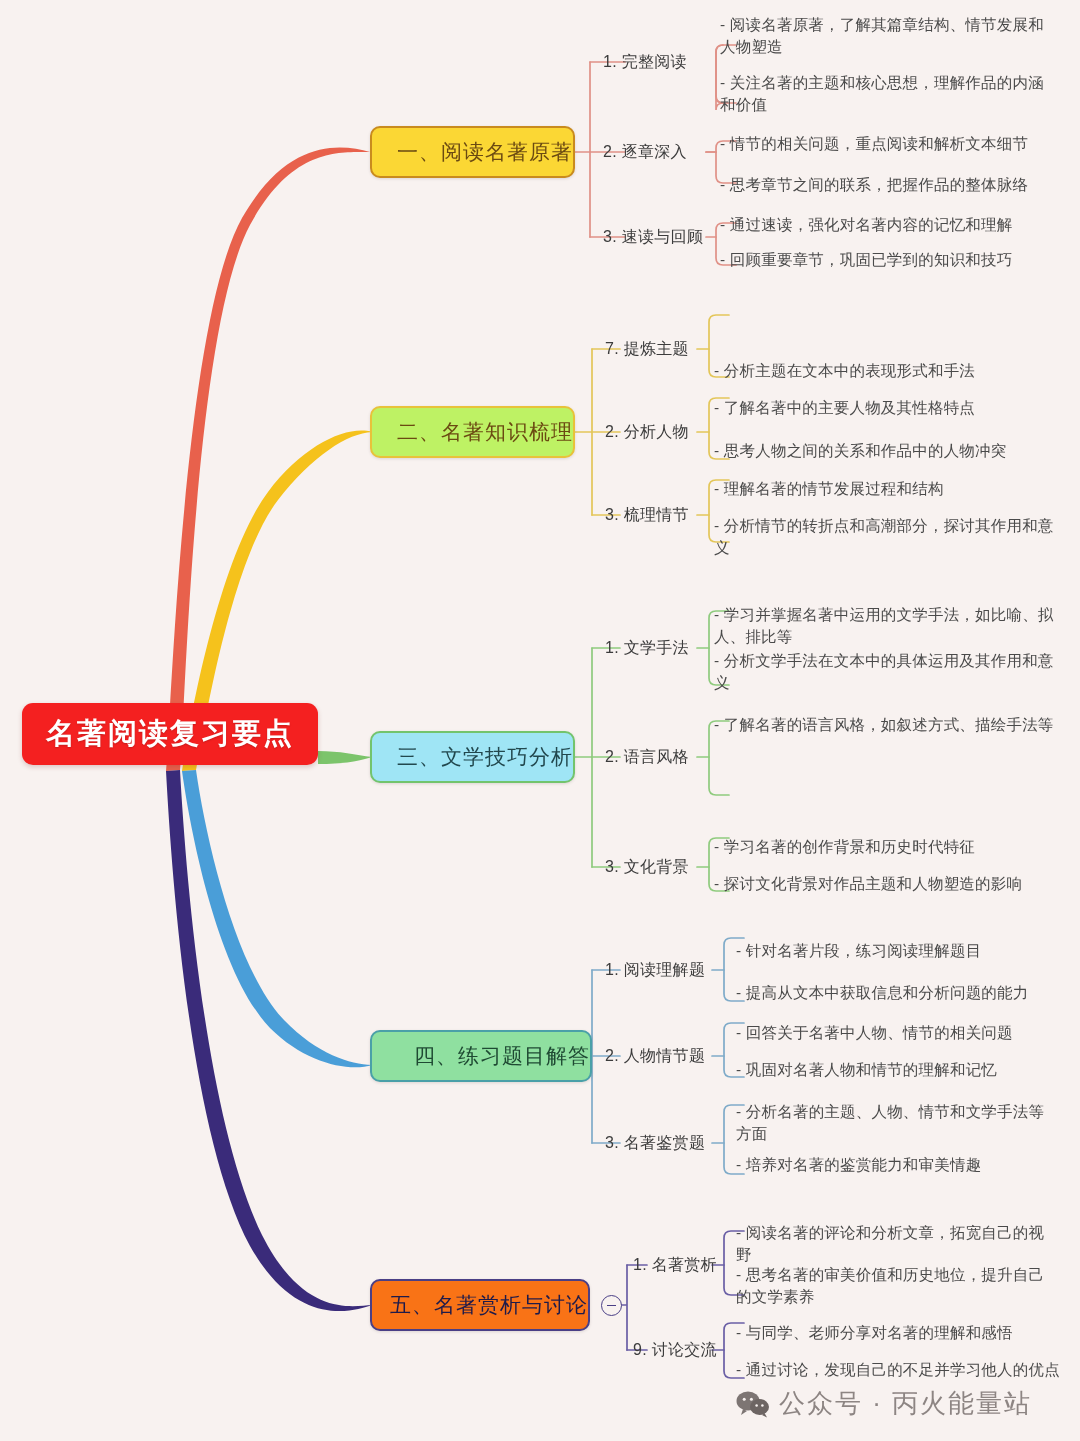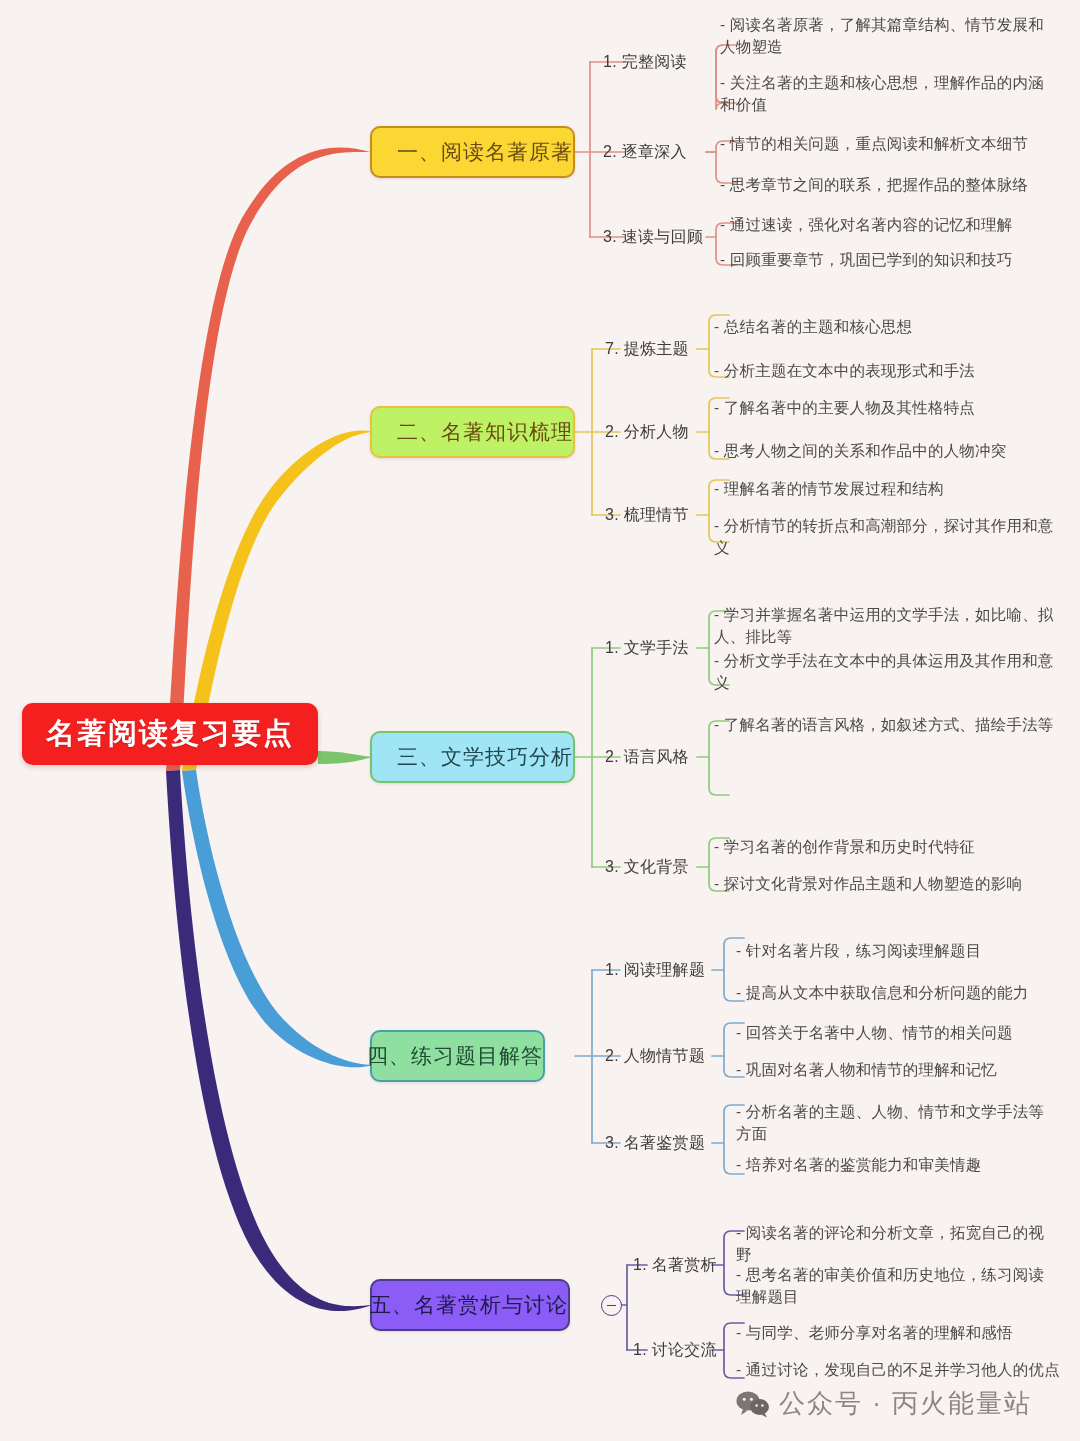--- a/index.html
+++ b/index.html
@@ -191,25 +191,25 @@
   </div>
 
   <div class="branch-box" style="left:370px;top:406px;width:205px;height:52px;background:#bef264;border-color:#e8c23a;">
     <span style="color:#6b4a12;">二、名著知识梳理</span>
   </div>
 
   <div class="branch-box" style="left:370px;top:731px;width:205px;height:52px;background:#9fe5f5;border-color:#73c46d;">
     <span style="color:#22484e;">三、文学技巧分析</span>
   </div>
 
-  <div class="branch-box" style="left:370px;top:1030px;width:175px;height:52px;background:#8fe0a0;border-color:#4aa0a8;">
+  <div class="branch-box" style="left:370px;top:1030px;width:222px;height:52px;background:#8fe0a0;border-color:#4aa0a8;">
     <span style="color:#1f4a33;">四、练习题目解答</span>
   </div>
 
-  <div class="branch-box" style="left:370px;top:1279px;width:200px;height:52px;background:#8b5cf6;border-color:#4a3f86;">
+  <div class="branch-box" style="left:370px;top:1279px;width:220px;height:52px;background:#f97316;border-color:#4a3f86;">
     <span style="color:#1e1b4b;">五、名著赏析与讨论</span>
   </div>
 
   <div class="collapse-btn" style="left:601px;top:1295px;">
     <i></i>
   </div>
 
   <div class="lvl2" style="left:603px;top:52px;">1. 完整阅读</div>
   <div class="lvl2" style="left:603px;top:142px;">2. 逐章深入</div>
   <div class="lvl2" style="left:603px;top:227px;">3. 速读与回顾</div>
@@ -220,51 +220,50 @@
 
   <div class="lvl2" style="left:605px;top:638px;">1. 文学手法</div>
   <div class="lvl2" style="left:605px;top:747px;">2. 语言风格</div>
   <div class="lvl2" style="left:605px;top:857px;">3. 文化背景</div>
 
   <div class="lvl2" style="left:605px;top:960px;">1. 阅读理解题</div>
   <div class="lvl2" style="left:605px;top:1046px;">2. 人物情节题</div>
   <div class="lvl2" style="left:605px;top:1133px;">3. 名著鉴赏题</div>
 
   <div class="lvl2" style="left:633px;top:1255px;">1. 名著赏析</div>
-  <div class="lvl2" style="left:633px;top:1340px;">1. 讨论交流</div>
+  <div class="lvl2" style="left:633px;top:1340px;">9. 讨论交流</div>
 
   <div class="lvl3" style="left:720px;top:14px;width:335px;">- 阅读名著原著，了解其篇章结构、情节发展和人物塑造</div>
   <div class="lvl3" style="left:720px;top:72px;width:335px;">- 关注名著的主题和核心思想，理解作品的内涵和价值</div>
   <div class="lvl3" style="left:720px;top:133px;width:335px;">- 情节的相关问题，重点阅读和解析文本细节</div>
   <div class="lvl3" style="left:720px;top:174px;width:335px;">- 思考章节之间的联系，把握作品的整体脉络</div>
   <div class="lvl3" style="left:720px;top:214px;width:335px;">- 通过速读，强化对名著内容的记忆和理解</div>
   <div class="lvl3" style="left:720px;top:249px;width:335px;">- 回顾重要章节，巩固已学到的知识和技巧</div>
 
-  <div class="lvl3" style="left:714px;top:316px;width:340px;">- 总结名著的主题和核心思想</div>
   <div class="lvl3" style="left:714px;top:360px;width:340px;">- 分析主题在文本中的表现形式和手法</div>
   <div class="lvl3" style="left:714px;top:397px;width:340px;">- 了解名著中的主要人物及其性格特点</div>
   <div class="lvl3" style="left:714px;top:440px;width:340px;">- 思考人物之间的关系和作品中的人物冲突</div>
   <div class="lvl3" style="left:714px;top:478px;width:340px;">- 理解名著的情节发展过程和结构</div>
   <div class="lvl3" style="left:714px;top:515px;width:340px;">- 分析情节的转折点和高潮部分，探讨其作用和意义</div>
 
   <div class="lvl3" style="left:714px;top:604px;width:342px;">- 学习并掌握名著中运用的文学手法，如比喻、拟人、排比等</div>
   <div class="lvl3" style="left:714px;top:650px;width:342px;">- 分析文学手法在文本中的具体运用及其作用和意义</div>
   <div class="lvl3" style="left:714px;top:714px;width:342px;">- 了解名著的语言风格，如叙述方式、描绘手法等</div>
   <div class="lvl3" style="left:714px;top:836px;width:342px;">- 学习名著的创作背景和历史时代特征</div>
   <div class="lvl3" style="left:714px;top:873px;width:342px;">- 探讨文化背景对作品主题和人物塑造的影响</div>
 
   <div class="lvl3" style="left:736px;top:940px;width:320px;">- 针对名著片段，练习阅读理解题目</div>
   <div class="lvl3" style="left:736px;top:982px;width:320px;">- 提高从文本中获取信息和分析问题的能力</div>
   <div class="lvl3" style="left:736px;top:1022px;width:320px;">- 回答关于名著中人物、情节的相关问题</div>
   <div class="lvl3" style="left:736px;top:1059px;width:320px;">- 巩固对名著人物和情节的理解和记忆</div>
   <div class="lvl3" style="left:736px;top:1101px;width:320px;">- 分析名著的主题、人物、情节和文学手法等方面</div>
   <div class="lvl3" style="left:736px;top:1154px;width:320px;">- 培养对名著的鉴赏能力和审美情趣</div>
 
   <div class="lvl3" style="left:736px;top:1222px;width:320px;">- 阅读名著的评论和分析文章，拓宽自己的视野</div>
-  <div class="lvl3" style="left:736px;top:1264px;width:320px;">- 思考名著的审美价值和历史地位，练习阅读理解题目</div>
+  <div class="lvl3" style="left:736px;top:1264px;width:320px;">- 思考名著的审美价值和历史地位，提升自己的文学素养</div>
   <div class="lvl3" style="left:736px;top:1322px;width:320px;">- 与同学、老师分享对名著的理解和感悟</div>
   <div class="lvl3" style="left:736px;top:1359px;width:330px;">- 通过讨论，发现自己的不足并学习他人的优点</div>
 
   <div class="watermark">
     <svg class="wechat-ic" width="34" height="28" viewBox="0 0 34 28">
       <ellipse cx="12" cy="11" rx="11.5" ry="9.6" fill="#7d7573"></ellipse>
       <path d="M7,19 L5,25 L11,21 Z" fill="#7d7573"></path>
       <circle cx="8.2" cy="9.3" r="1.5" fill="#f8f2f0"></circle>
       <circle cx="15.4" cy="9.3" r="1.5" fill="#f8f2f0"></circle>
       <ellipse cx="23.5" cy="17" rx="9.5" ry="7.9" fill="#6d6563"></ellipse>

